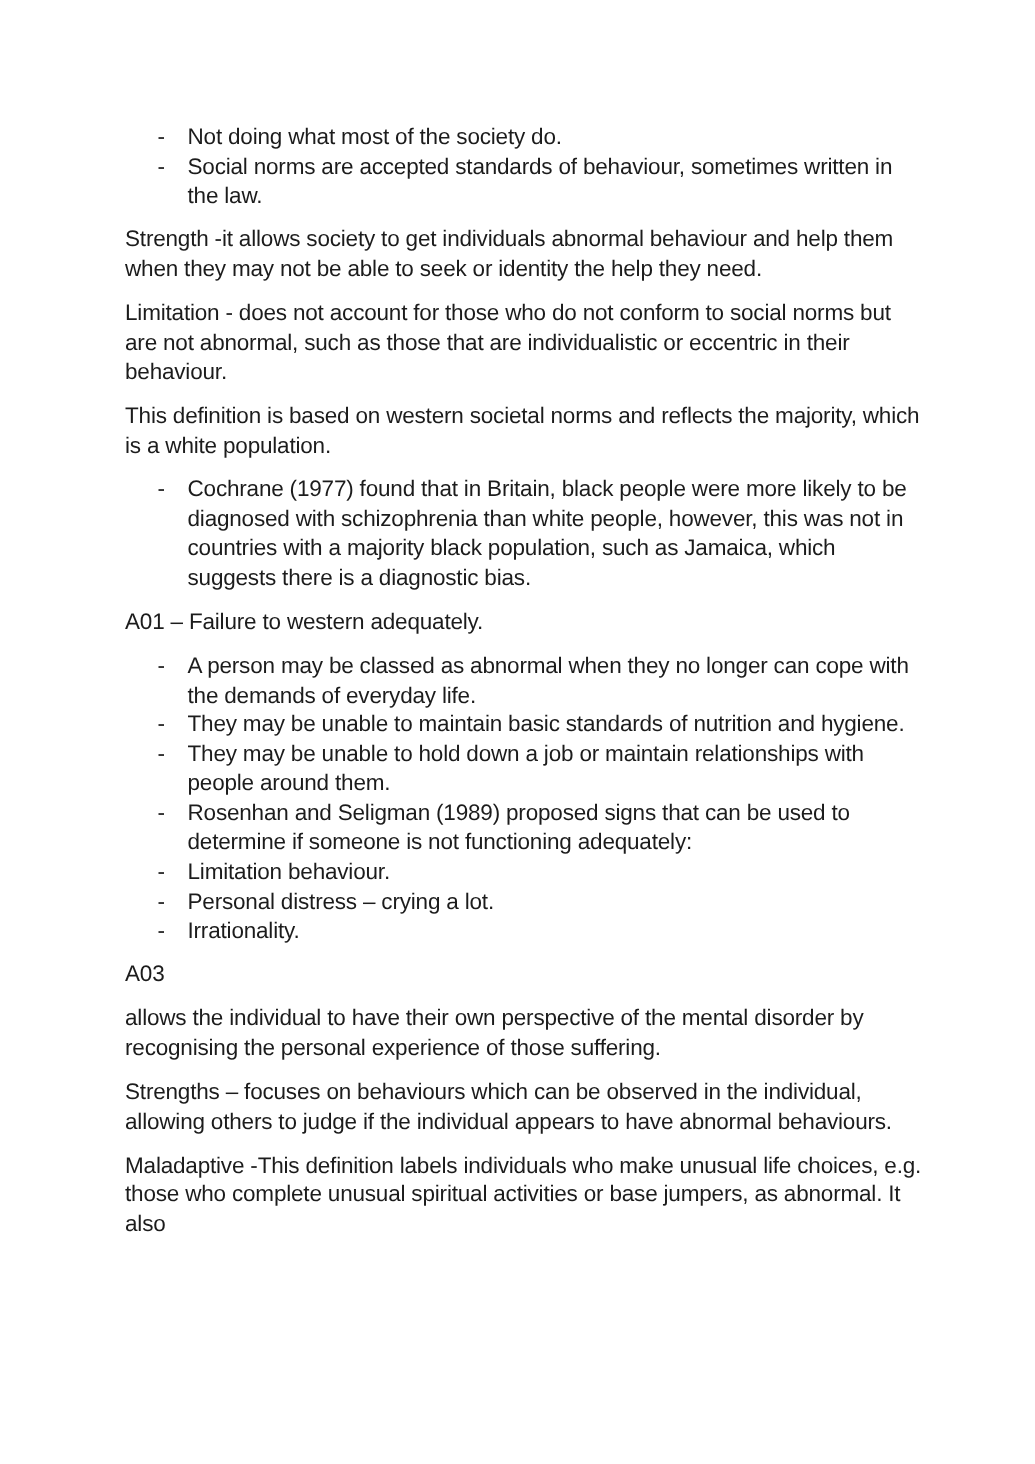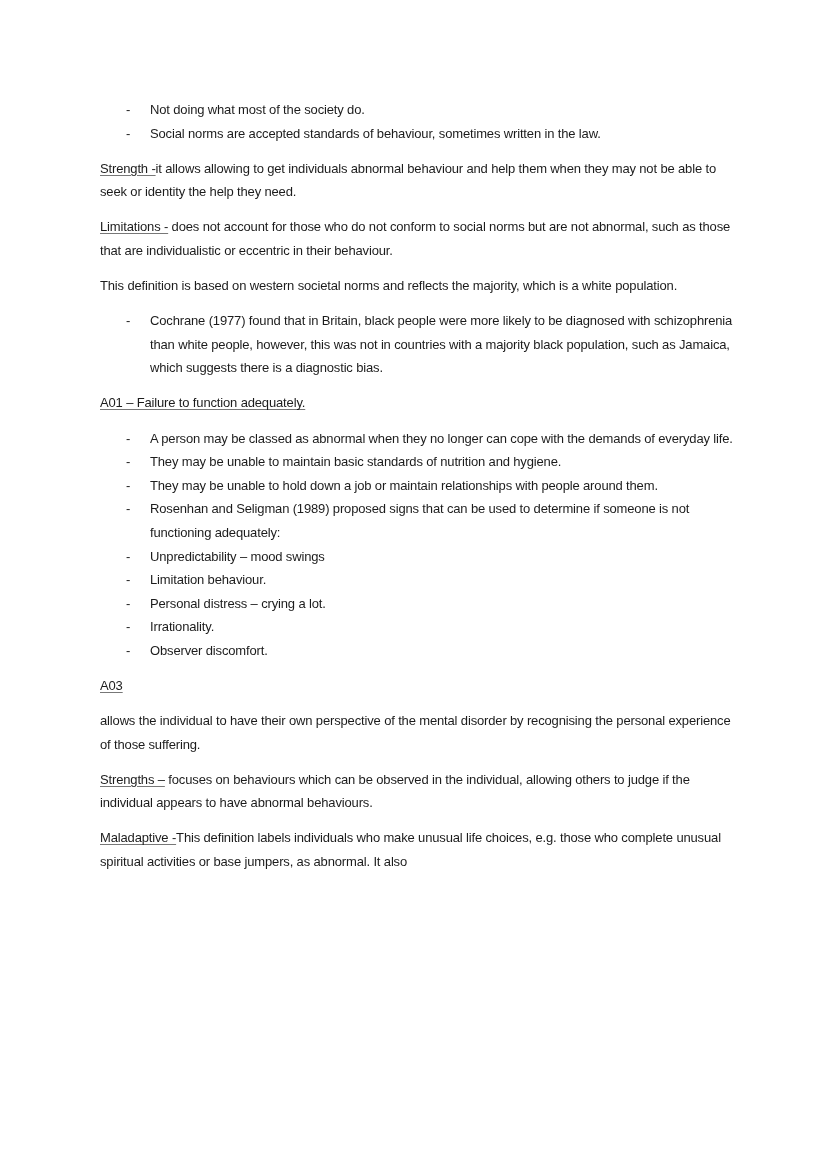--- a/index.html
+++ b/index.html
@@ -1,56 +1,54 @@
 <!DOCTYPE html>
 <html><head>
 <meta charset="utf-8">
 <style>
   html, body { margin: 0; padding: 0; background: #ffffff; }
   body { width: 828px; height: 1171px; position: relative; overflow: hidden;
          font-family: "Liberation Sans", sans-serif; color: #1c1c1c; }
-  .page { position: absolute; left: 100px; top: 98px; width: 640px; font-size: 13px; line-height: 23.6px; letter-spacing: -0.15px; }
+  .page { position: absolute; left: 100px; top: 98px; width: 640px; font-size: 18px; line-height: 23.6px; letter-spacing: -0.15px; }
   p { margin: 0 0 11.5px 0; }
   ul { list-style: none; margin: 0 0 11.5px 0; padding: 0; }
   li { position: relative; padding-left: 50px; }
   li::before { content: "-"; position: absolute; left: 26px; top: 0; }
-  .lbl { text-decoration: underline; text-decoration-color: #777; text-underline-offset: 2px; }
+  .lbl { text-decoration-color: #777; text-underline-offset: 2px; }
 </style>
 </head>
 <body>
 
 <div class="page">
 
   <ul>
     <li>Not doing what most of the society do.</li>
     <li>Social norms are accepted standards of behaviour, sometimes written in the law.</li>
   </ul>
 
-  <p><span class="lbl">Strength -</span><span>it allows allowing to get individuals abnormal behaviour and help them when they may not be able to seek or identity the help they need.</span></p>
+  <p><span class="lbl">Strength -</span><span>it allows society to get individuals abnormal behaviour and help them when they may not be able to seek or identity the help they need.</span></p>
 
-  <p><span class="lbl">Limitations -</span><span> does not account for those who do not conform to social norms but are not abnormal, such as those that are individualistic or eccentric in their behaviour.</span></p>
+  <p><span class="lbl">Limitation -</span><span> does not account for those who do not conform to social norms but are not abnormal, such as those that are individualistic or eccentric in their behaviour.</span></p>
 
   <p>This definition is based on western societal norms and reflects the majority, which is a white population.</p>
 
   <ul>
     <li>Cochrane (1977) found that in Britain, black people were more likely to be diagnosed with schizophrenia than white people, however, this was not in countries with a majority black population, such as Jamaica, which suggests there is a diagnostic bias.</li>
   </ul>
 
-  <p><span class="lbl">A01 – Failure to function adequately.</span></p>
+  <p><span class="lbl">A01 – Failure to western adequately.</span></p>
 
   <ul>
     <li>A person may be classed as abnormal when they no longer can cope with the demands of everyday life.</li>
     <li>They may be unable to maintain basic standards of nutrition and hygiene.</li>
     <li>They may be unable to hold down a job or maintain relationships with people around them.</li>
     <li>Rosenhan and Seligman (1989) proposed signs that can be used to determine if someone is not functioning adequately:</li>
-    <li>Unpredictability – mood swings</li>
     <li>Limitation behaviour.</li>
     <li>Personal distress – crying a lot.</li>
     <li>Irrationality.</li>
-    <li>Observer discomfort.</li>
   </ul>
 
   <p><span class="lbl">A03</span></p>
 
   <p>allows the individual to have their own perspective of the mental disorder by recognising the personal experience of those suffering.</p>
 
   <p><span class="lbl">Strengths –</span><span> focuses on behaviours which can be observed in the individual, allowing others to judge if the individual appears to have abnormal behaviours.</span></p>
 
   <p><span class="lbl">Maladaptive -</span><span>This definition labels individuals who make unusual life choices, e.g. those who complete unusual spiritual activities or base jumpers, as abnormal. It also</span></p>
 

